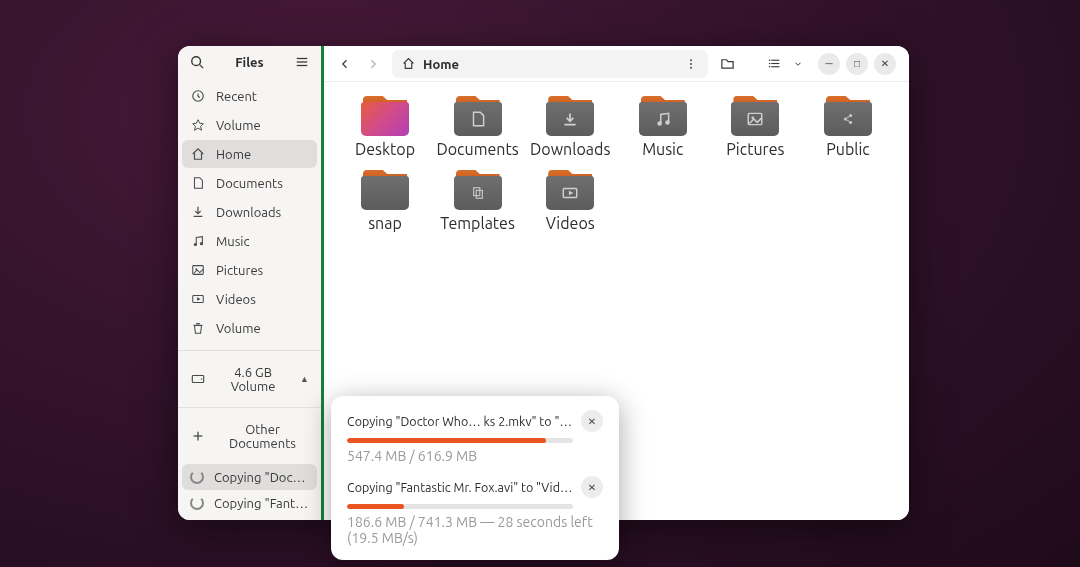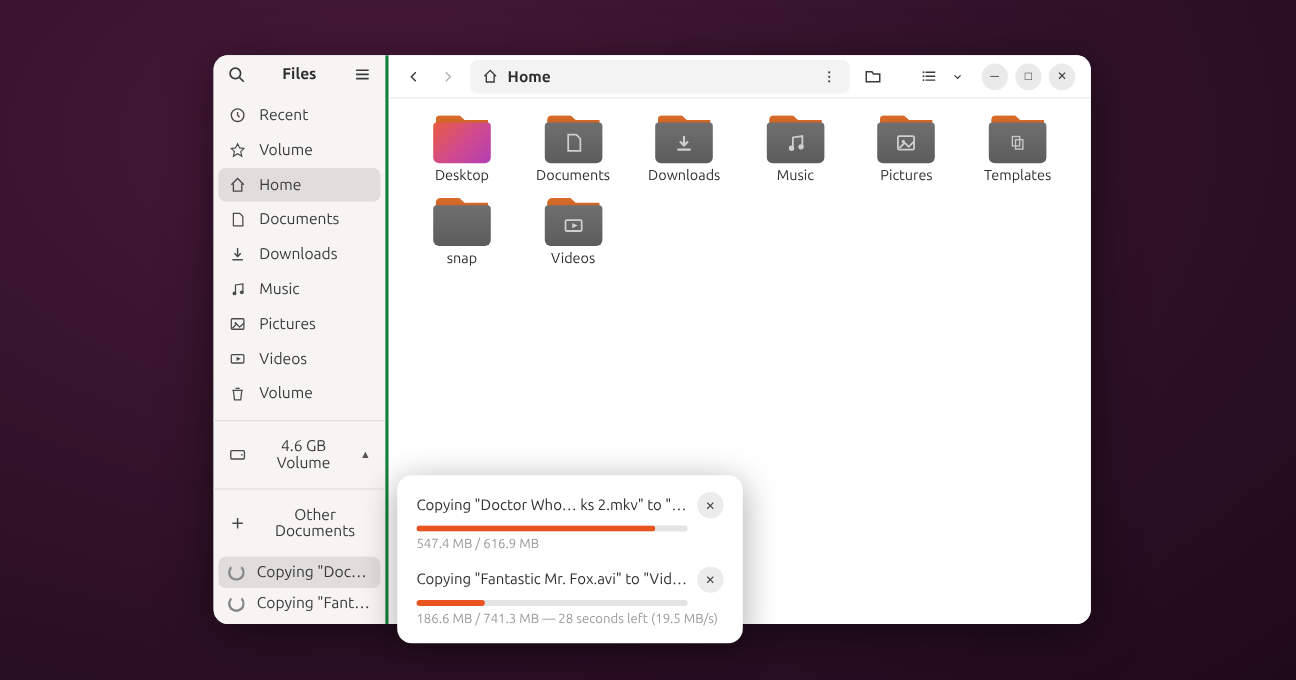--- a/index.html
+++ b/index.html
@@ -96,21 +96,21 @@
   .folder-front {
     position:absolute; left:0; top:6px; width:48px; height:34px;
     background: linear-gradient(#6f6f6f, #5c5c5c);
     border-radius: 3px 3px 5px 5px;
     display:flex; align-items:center; justify-content:center;
     color:#cfcfcf;
   }
   .folder-desktop .folder-front {
     background: linear-gradient(135deg, #e95c3f 0%, #d14b8b 50%, #b23fb5 100%);
   }
-  .folder-label { font-size:12px; color:#2e2e2e; text-align:center; }
+  .folder-label { font-size:16px; color:#2e2e2e; text-align:center; }
 
   
   .popover {
     position:absolute; left:153px; top:350px;
     width:288px; background:#fff; border-radius:12px;
     box-shadow: 0 6px 28px rgba(0,0,0,0.35);
     padding: 14px 16px; font-size:12.5px; color:#2e2e2e;
     z-index: 10;
   }
   .op-row { margin-bottom: 12px; }
@@ -120,21 +120,21 @@
   .op-cancel {
     width:22px; height:22px; border-radius:50%; background:#ececec;
     display:flex; align-items:center; justify-content:center; cursor:pointer;
     font-size:10px; color:#444; flex-shrink:0;
   }
   .progress {
     margin-top:6px; height:5px; background:#e4e4e4; border-radius:3px; overflow:hidden;
     width: calc(100% - 30px);
   }
   .progress-bar { height:100%; background:#e95420; border-radius:3px; }
-  .op-sub { margin-top:5px; font-size:11px; color:#9a9a9a; }
+  .op-sub { margin-top:5px; font-size:14px; color:#9a9a9a; }
 
   svg { display:block; }
 </style>
 </head>
 <body>
 
 <div class="window">
 
   <aside class="sidebar">
     <div class="sidebar-header">
@@ -402,33 +402,48 @@
                 </svg>
               </div>
             </div>
             <div class="folder-label">Pictures</div>
           </div>
           <div class="folder">
             <div class="folder-icon">
               <div class="folder-back"></div>
               <div class="folder-front">
                 <svg width="14" height="14" viewBox="0 0 16 16">
+                  <circle cx="5" cy="8" r="1.8" fill="#c8c8c8"></circle>
+                  <circle cx="11" cy="4" r="1.8" fill="#c8c8c8"></circle>
+                  <circle cx="11" cy="12" r="1.8" fill="#c8c8c8"></circle>
+                  <line x1="6.5" y1="7" x2="9.5" y2="5" stroke="#c8c8c8" stroke-width="1.3"></line>
+                  <line x1="6.5" y1="9" x2="9.5" y2="11" stroke="#c8c8c8" stroke-width="1.3"></line>
+                </svg>
+              </div>
+            </div>
+            <div class="folder-label">Public</div>
+          </div>
+          <div class="folder">
+            <div class="folder-icon">
+              <div class="folder-back"></div>
+              <div class="folder-front"></div>
+            </div>
+            <div class="folder-label">snap</div>
+          </div>
+          <div class="folder">
+            <div class="folder-icon">
+              <div class="folder-back"></div>
+              <div class="folder-front">
+                <svg width="14" height="14" viewBox="0 0 16 16">
                   <rect x="3" y="2" width="7" height="9" stroke="#c8c8c8" stroke-width="1.3" fill="none"></rect>
                   <rect x="6" y="5" width="7" height="9" stroke="#c8c8c8" stroke-width="1.3" fill="none"></rect>
                 </svg>
               </div>
             </div>
             <div class="folder-label">Templates</div>
-          </div>
-          <div class="folder">
-            <div class="folder-icon">
-              <div class="folder-back"></div>
-              <div class="folder-front"></div>
-            </div>
-            <div class="folder-label">snap</div>
           </div>
           <div class="folder">
             <div class="folder-icon">
               <div class="folder-back"></div>
               <div class="folder-front">
                 <svg width="18" height="18" viewBox="0 0 16 16">
                   <rect x="2" y="4" width="12" height="8" rx="1" stroke="#cfcfcf" stroke-width="1.3" fill="none"></rect>
                   <polygon points="7,6 11,8 7,10" fill="#cfcfcf"></polygon>
                 </svg>
               </div>

